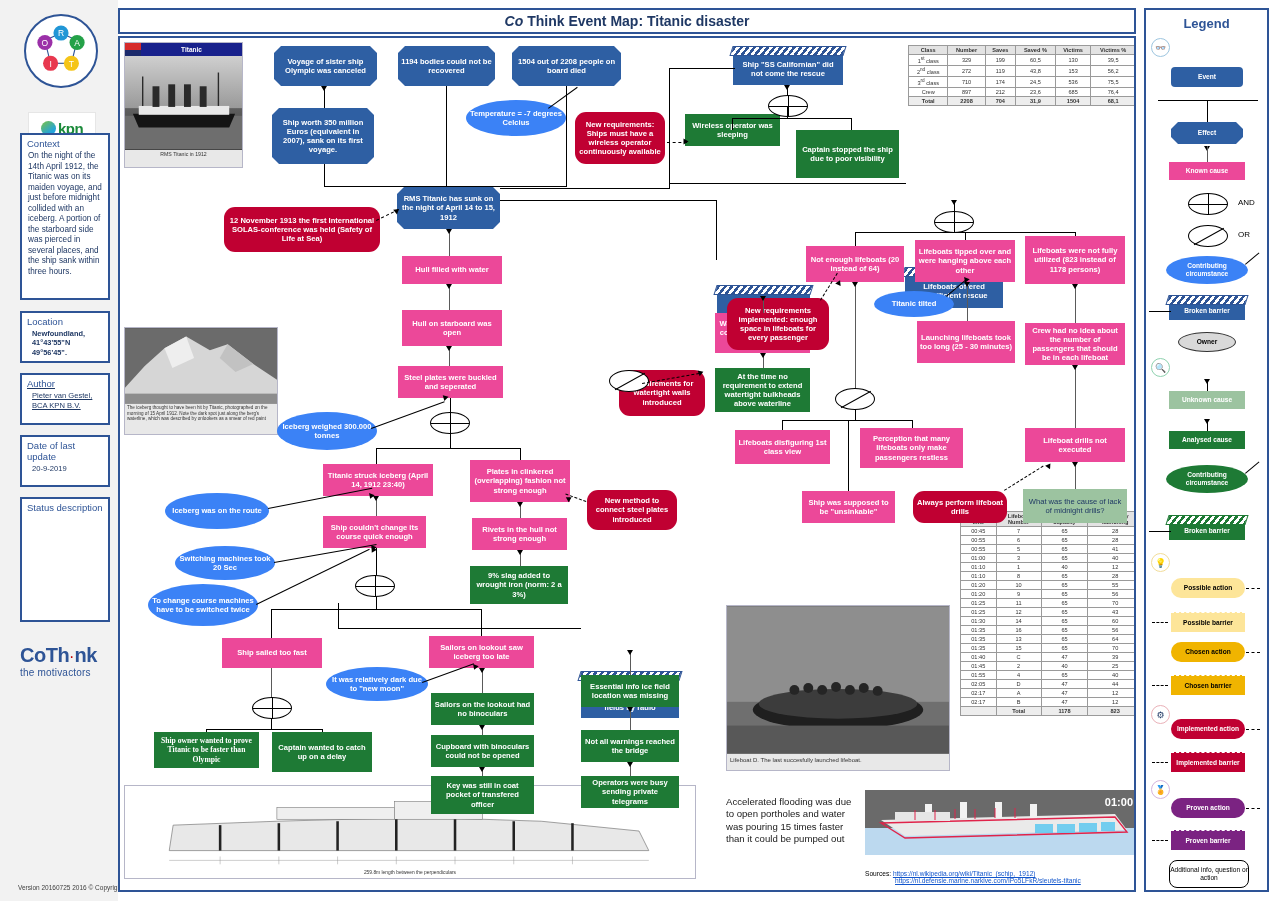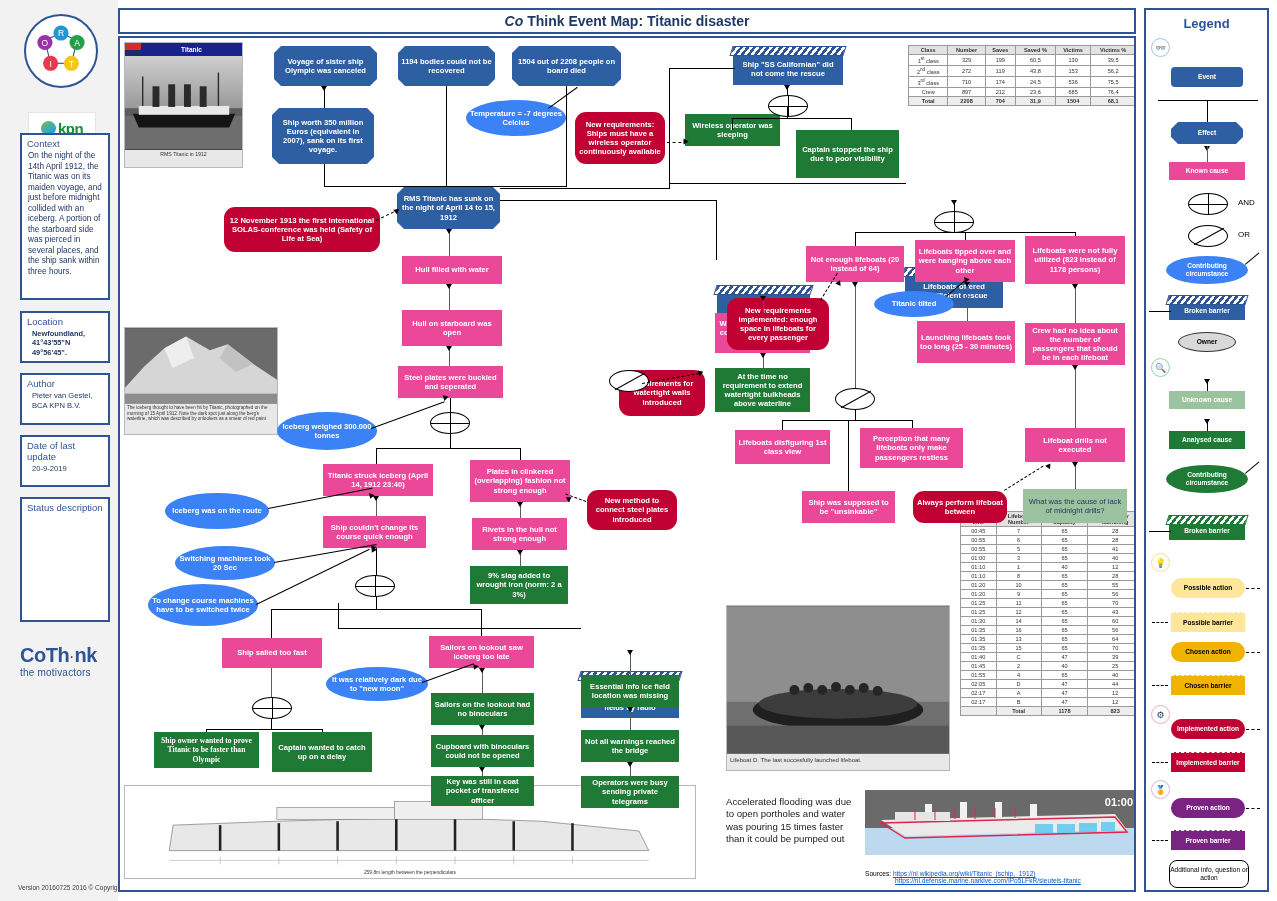--- a/index.html
+++ b/index.html
@@ -129,21 +129,21 @@
     <div class="panel" style="left:20px;top:133px;width:90px;height:167px;">
       <div class="panel-title">Context</div>
       <div class="panel-body">On the night of the 14th April 1912, the Titanic was on its maiden voyage, and just before midnight collided with an iceberg. A portion of the starboard side was pierced in several places, and the ship sank within three hours.</div>
     </div>
 
     <div class="panel" style="left:20px;top:311px;width:90px;height:52px;">
       <div class="panel-title">Location</div>
       <div class="panel-body" style="padding-left:10px;font-size:7.4px;font-weight:bold;">Newfoundland, 41°43'55"N 49°56'45".</div>
     </div>
 
-    <div class="panel" style="left:20px;top:373px;width:90px;height:52px;">
+    <div class="panel" style="left:20px;top:373px;width:90px;height:52px;text-decoration:underline;">
       <div class="panel-title">Author</div>
       <div class="panel-body" style="padding-left:10px;font-size:7.6px;">Pieter van Gestel, BCA KPN B.V.</div>
     </div>
 
     <div class="panel" style="left:20px;top:435px;width:90px;height:52px;">
       <div class="panel-title">Date of last update</div>
       <div class="panel-body" style="padding-left:10px;font-size:7.6px;">20-9-2019</div>
     </div>
 
     <div class="panel" style="left:20px;top:497px;width:90px;height:125px;">
@@ -510,40 +510,40 @@
     <div class="node ellipse" style="left:55px;top:508px;width:100px;height:34px;">Switching machines took 20 Sec</div>
     <div class="node ellipse" style="left:28px;top:546px;width:110px;height:42px;">To change course machines have to be switched twice</div>
 
     <div class="node cause" style="left:102px;top:600px;width:100px;height:30px;">Ship sailed too fast</div>
     <div class="node ellipse" style="left:206px;top:629px;width:102px;height:34px;">It was relatively dark due to "new moon"</div>
     <div class="node cause" style="left:309px;top:598px;width:105px;height:32px;">Sailors on lookout saw iceberg too late</div>
     <div class="node green" style="left:34px;top:694px;width:105px;height:36px;font-family:Liberation Serif, serif;">Ship owner wanted to prove Titanic to be faster than Olympic</div>
     <div class="node green" style="left:152px;top:694px;width:100px;height:40px;">Captain wanted to catch up on a delay</div>
     <div class="node green" style="left:311px;top:655px;width:103px;height:32px;">Sailors on the lookout had no binoculars</div>
     <div class="node green" style="left:311px;top:697px;width:103px;height:32px;">Cupboard with binoculars could not be opened</div>
-    <div class="node green" style="left:311px;top:738px;width:103px;height:30px;">Key was still in coat  pocket of transfered officer</div>
+    <div class="node green" style="left:311px;top:738px;width:103px;height:38px;">Key was still in coat  pocket of transfered officer</div>
 
     <div class="node ev barrier" style="left:461px;top:572px;width:98px;height:40px;">Incorrect follow-up of multiple warnings for ice fields by radio</div>
     <div class="node green" style="left:461px;top:637px;width:98px;height:32px;">Essential info ice field location was missing</div>
     <div class="node green" style="left:461px;top:692px;width:98px;height:32px;">Not all warnings reached the bridge</div>
     <div class="node green" style="left:461px;top:738px;width:98px;height:32px;">Operators were busy sending private telegrams</div>
 
     <div class="node ev barrier" style="left:785px;top:128px;width:98px;height:34px;">Lifeboats offered insufficient rescue</div>
     <div class="node cause" style="left:686px;top:208px;width:98px;height:36px;">Not enough lifeboats (20 instead of 64)</div>
     <div class="node cause" style="left:795px;top:202px;width:100px;height:42px;">Lifeboats tipped over and  were hanging above each other</div>
     <div class="node cause" style="left:905px;top:198px;width:100px;height:48px;">Lifeboats were not fully utilized (823 instead of 1178 persons)</div>
     <div class="node action-red" style="left:607px;top:260px;width:102px;height:52px;">New requirements implemented: enough space in  lifeboats for every passenger</div>
     <div class="node ellipse" style="left:754px;top:253px;width:80px;height:26px;">Titanic tilted</div>
     <div class="node cause" style="left:797px;top:283px;width:98px;height:42px;">Launching lifeboats took too long (25 - 30 minutes)</div>
     <div class="node cause" style="left:905px;top:285px;width:100px;height:42px;">Crew had no idea about the number of passengers that should be in each lifeboat</div>
     <div class="node cause" style="left:615px;top:392px;width:95px;height:34px;">Lifeboats disfiguring 1st class view</div>
     <div class="node cause" style="left:740px;top:390px;width:103px;height:40px;">Perception that many lifeboats only make passengers restless</div>
     <div class="node cause" style="left:905px;top:390px;width:100px;height:34px;">Lifeboat drills not executed</div>
     <div class="node cause" style="left:682px;top:453px;width:93px;height:32px;">Ship was supposed to be "unsinkable"</div>
-    <div class="node action-red" style="left:793px;top:453px;width:94px;height:32px;">Always perform lifeboat between</div>
+    <div class="node action-red" style="left:793px;top:453px;width:94px;height:32px;">Always perform lifeboat drills</div>
     <div class="node greenlt" style="left:903px;top:451px;width:104px;height:34px;">What was the cause of lack of midnight drills?</div>
 
     <div class="gate and" style="left:648px;top:57px;"></div>
     <div class="gate and" style="left:310px;top:374px;"></div>
     <div class="gate and" style="left:235px;top:537px;"></div>
     <div class="gate and" style="left:132px;top:659px;"></div>
     <div class="gate and" style="left:814px;top:173px;"></div>
     <div class="gate or" style="left:715px;top:350px;"></div>
     <div class="gate or" style="left:489px;top:332px;"></div>
 

